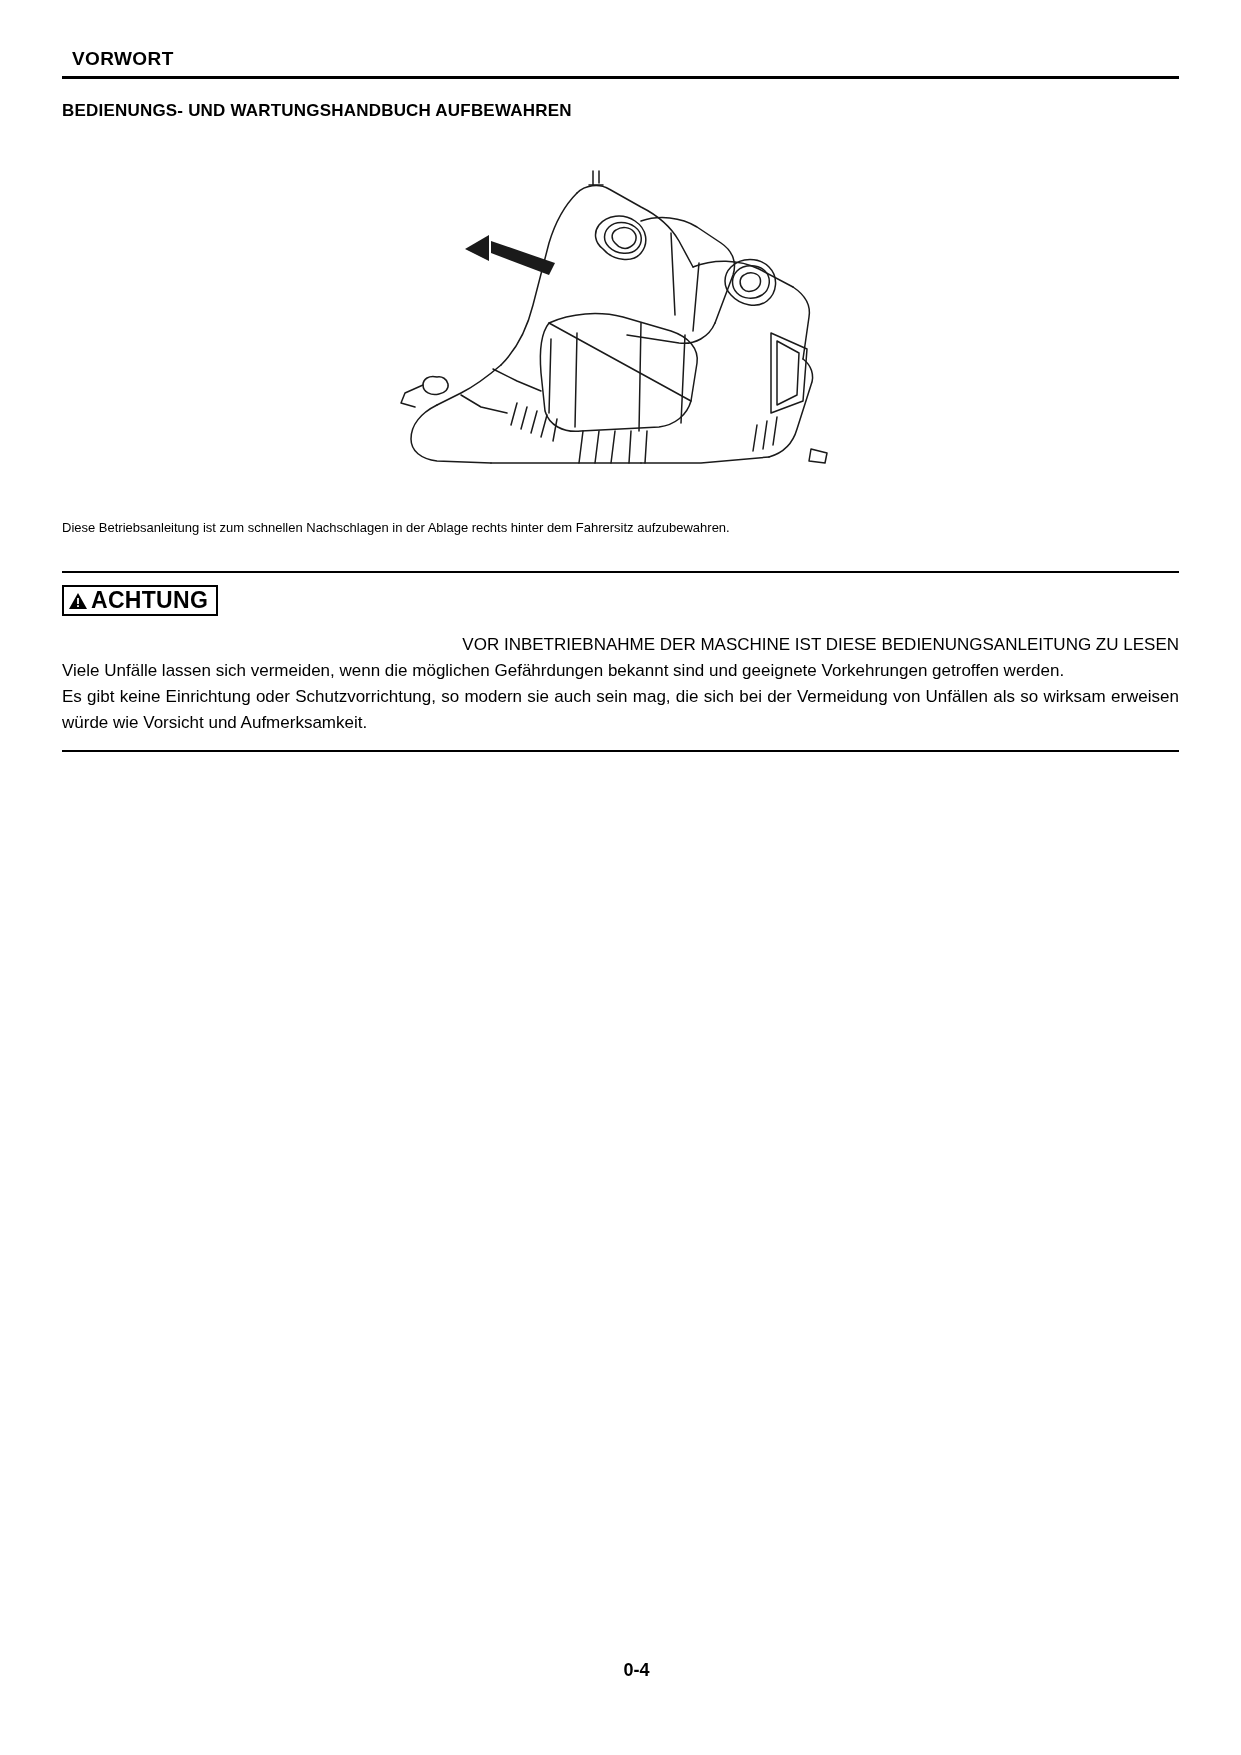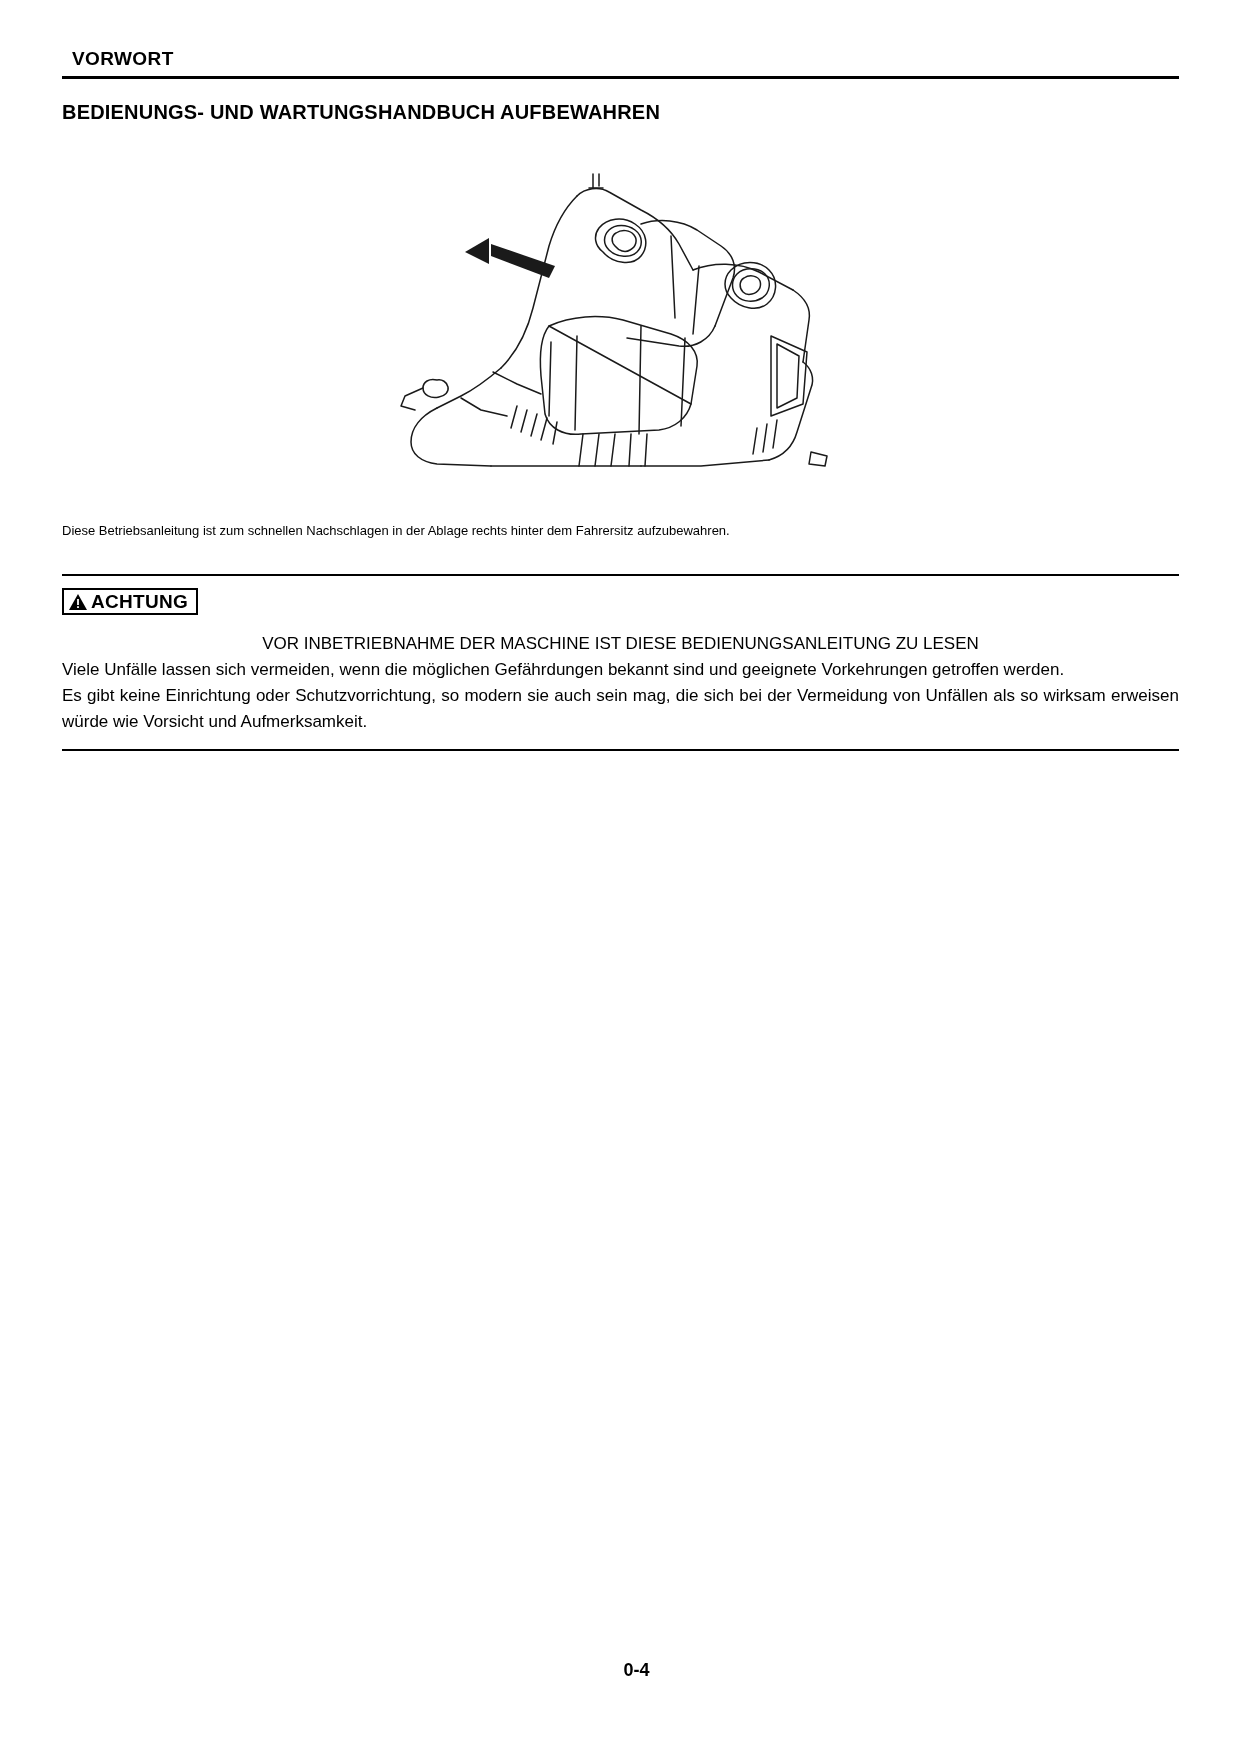--- a/index.html
+++ b/index.html
@@ -32,21 +32,21 @@
     border: none;
     border-top: 3px solid #000;
     margin: 0;
   }
   .rule-thin {
     border: none;
     border-top: 2px solid #000;
     margin: 0;
   }
   .doc-title {
-    font-size: 20px;
+    font-size: 17px;
     font-weight: bold;
     letter-spacing: 0.2px;
     margin: 22px 0 0 0;
   }
   .figure-wrap {
     margin-top: 42px;
     height: 330px;
     display: flex;
     align-items: flex-start;
     justify-content: center;
@@ -70,38 +70,38 @@
     margin-top: 12px;
     background: #fff;
   }
   .warn-tri {
     width: 20px;
     height: 18px;
     margin-right: 3px;
     flex: 0 0 auto;
   }
   .warn-text {
-    font-size: 19px;
+    font-size: 23px;
     font-weight: bold;
     letter-spacing: 0.3px;
     line-height: 1;
   }
   .warn-body {
     margin-top: 16px;
     margin-bottom: 14px;
   }
   .warn-body p {
     margin: 0;
     font-size: 17px;
     line-height: 1.52;
     text-align: justify;
     text-justify: inter-word;
   }
   .warn-body p.first {
-    text-align: center;
+    text-align: right;
   }
   .footer {
     position: absolute;
     left: 16px;
     bottom: 74px;
     width: 100%;
     text-align: center;
     font-size: 18px;
     font-weight: bold;
   }

